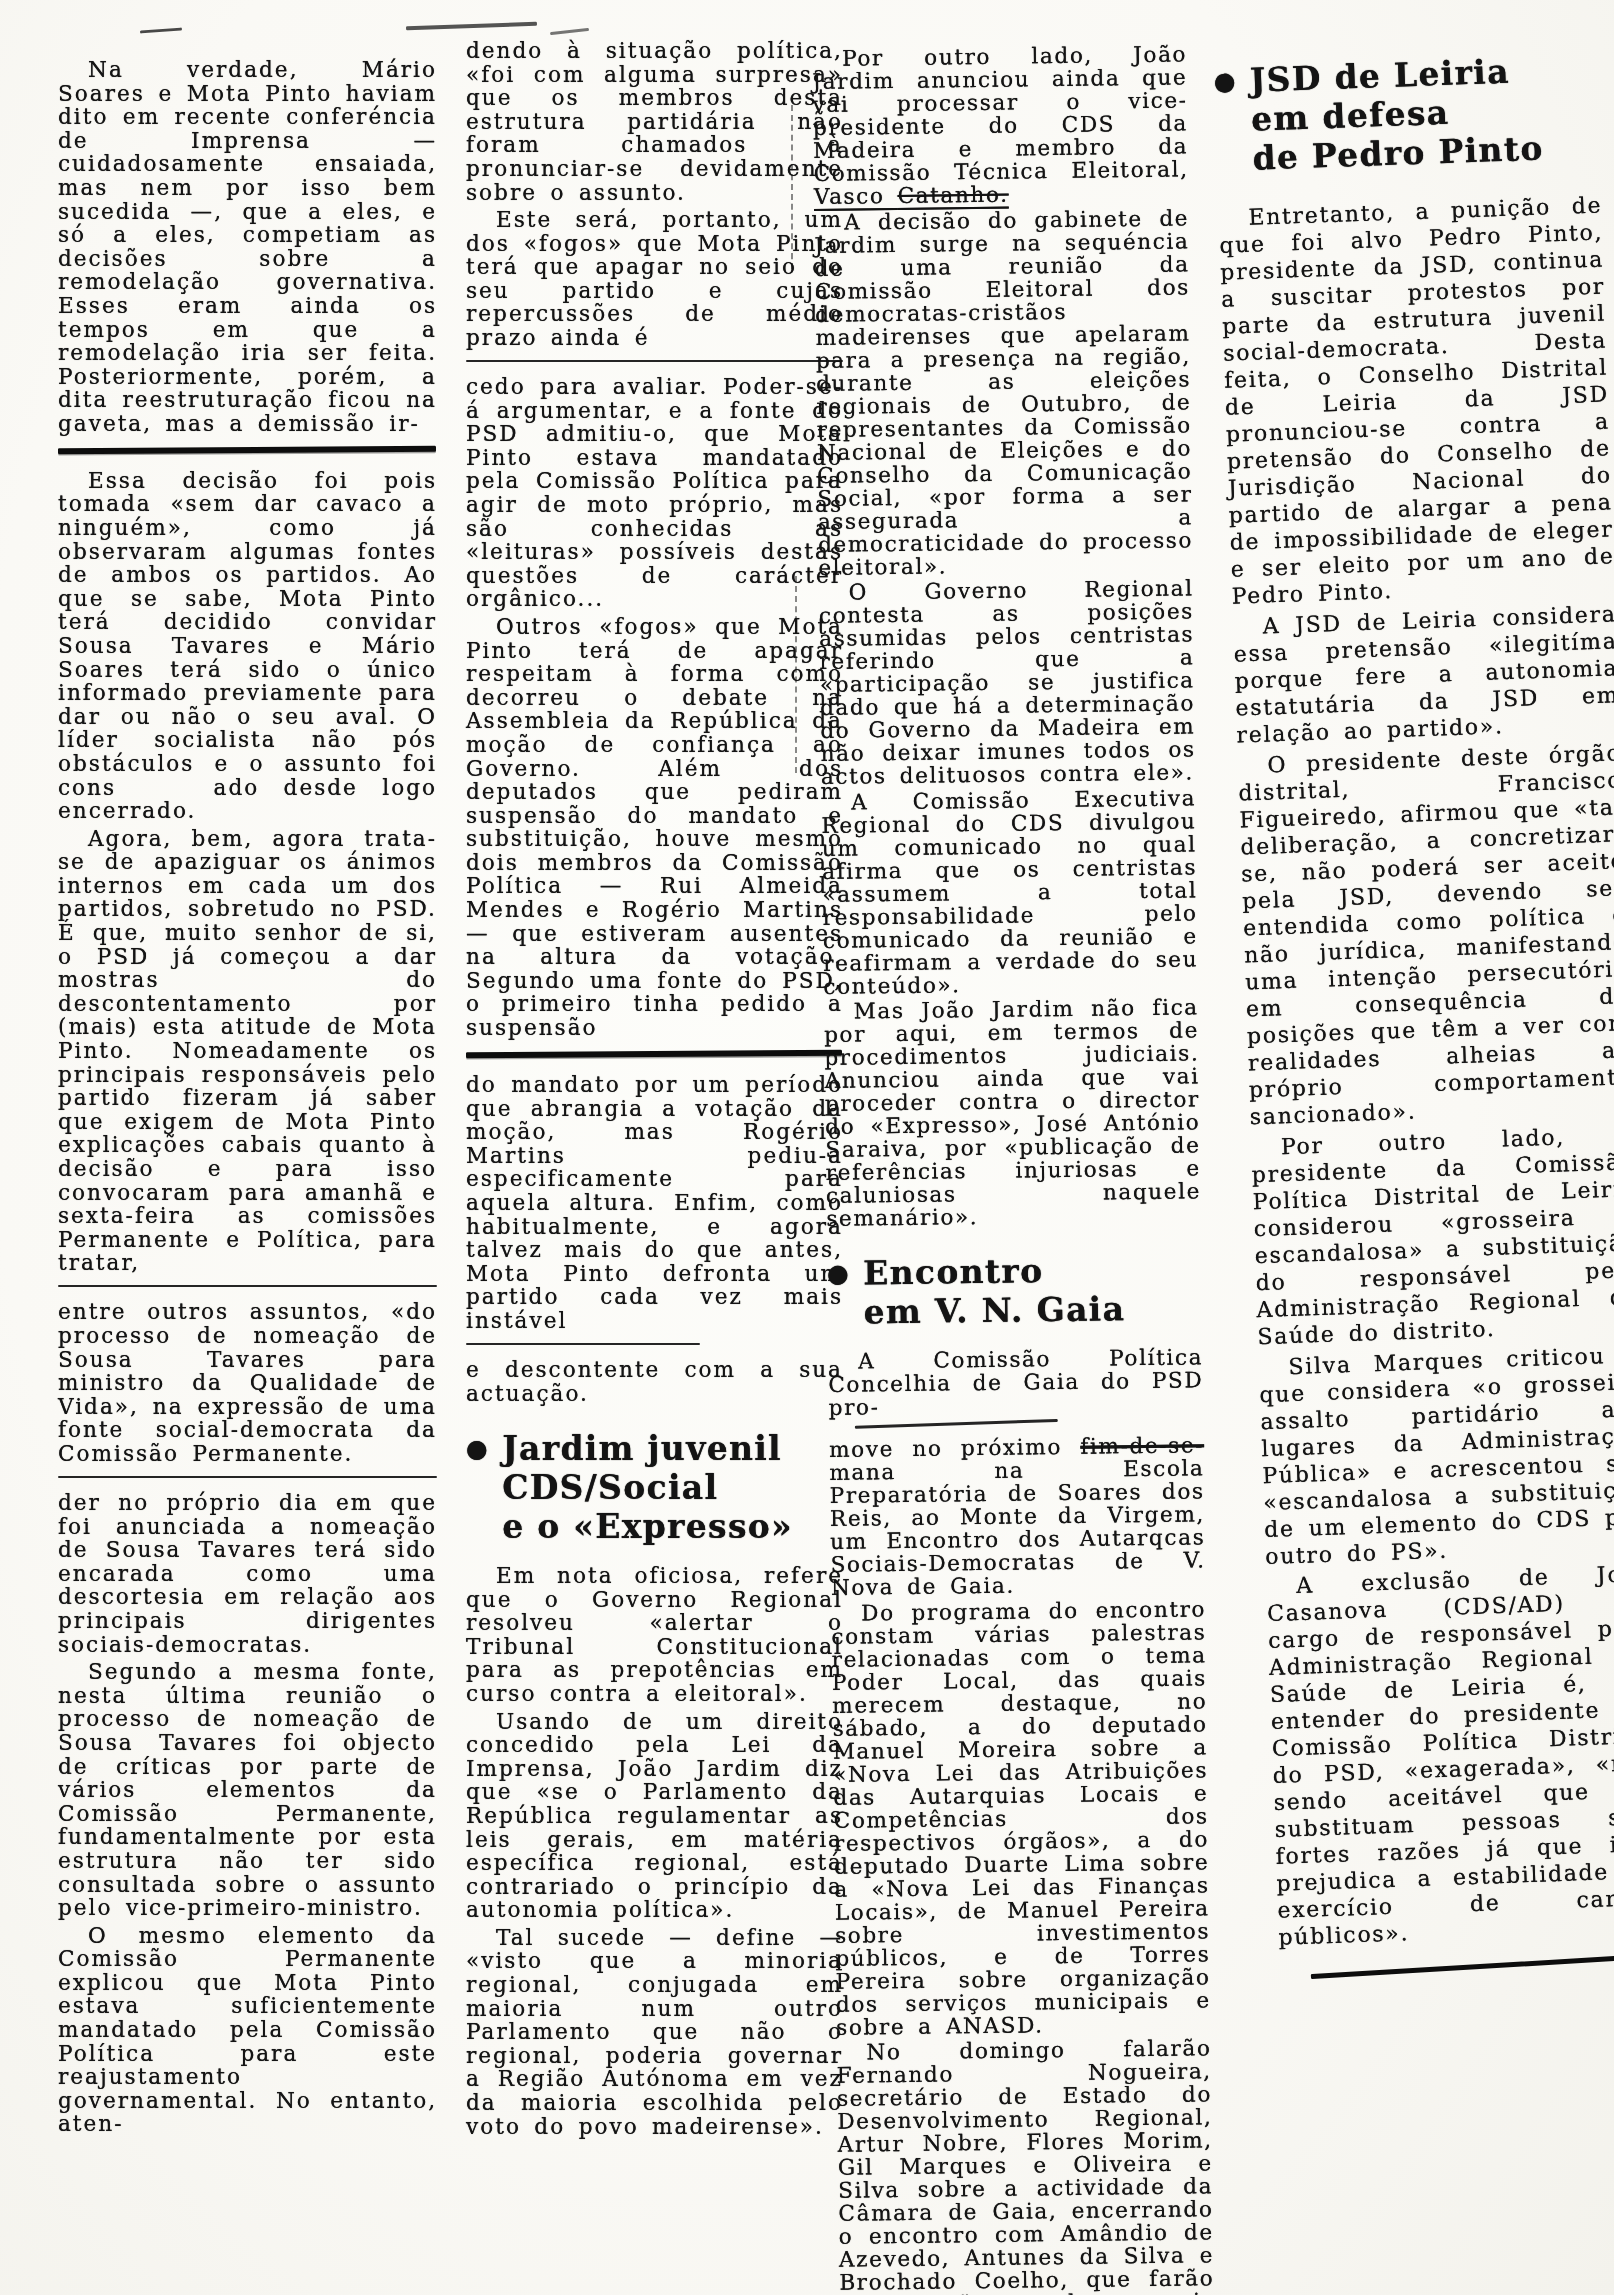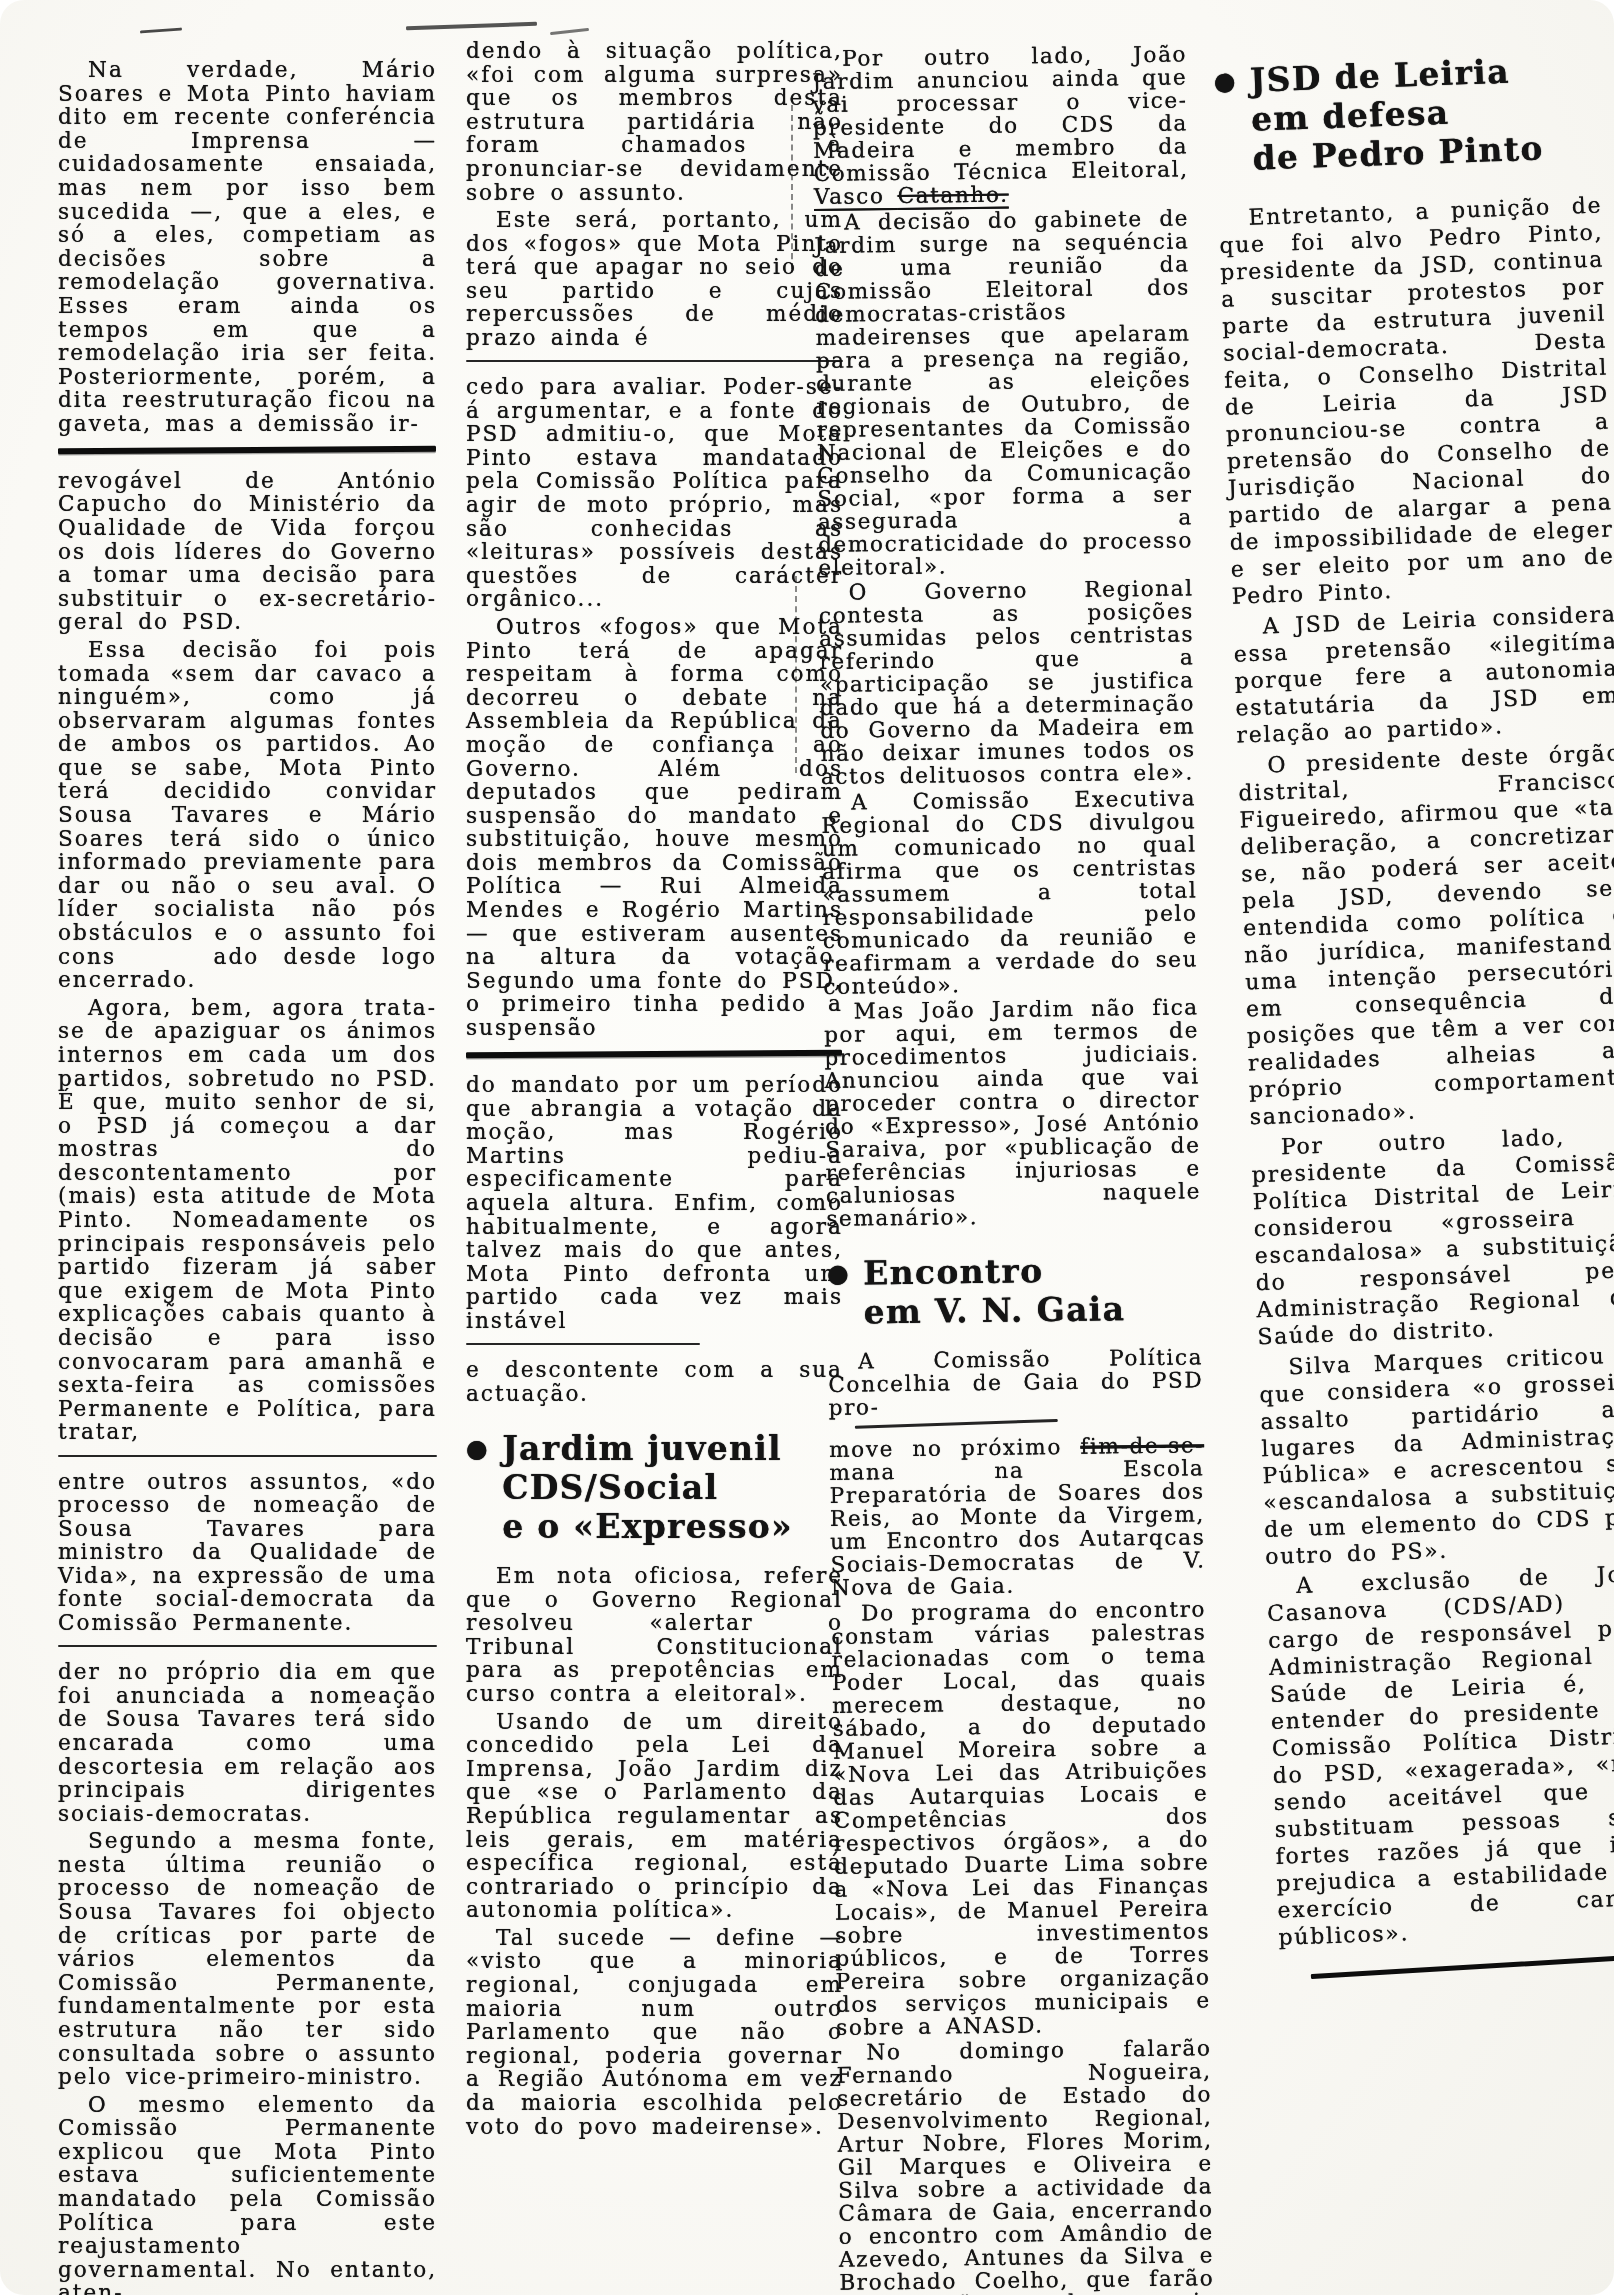--- a/index.html
+++ b/index.html
@@ -5,21 +5,20 @@
   html,body{margin:0;padding:0;}
   body{
     width:1614px;height:2295px;position:relative;overflow:hidden;
     background:#ffffff;
     font-family:"DejaVu Serif", serif;
   }
   .page{
     position:absolute;inset:0;
     background:radial-gradient(ellipse at 45% 40%, #fdfdfa 0%, #faf9f5 60%, #f3f2ec 100%);
     color:#141414;
-    border-radius:24px;
   }
   .col{position:absolute;text-align:justify;}
   .np{
     margin:0 0 3.9px 0;
     font-size:21.6px;line-height:23.6px;
     letter-spacing:2px;word-spacing:4.6px;
     text-shadow:0 0 0.7px rgba(0,0,0,.85);
   }
   .indent{text-indent:30px;}
   .col1{left:58px;top:58px;width:379px;}
@@ -61,21 +60,20 @@
 
   <div class="smudge sm1"></div>
   <div class="smudge sm2"></div>
   <div class="smudge sm3"></div>
   <div class="vmark vm1"></div>
   <div class="vmark vm2"></div>
 
   <section class="col col1">
     <p class="np indent">Na verdade, Mário Soares e Mota Pinto haviam dito em recente conferéncia de Imprensa — cuidadosamente ensaiada, mas nem por isso bem sucedida —, que a eles, e só a eles, competiam as decisões sobre a remodelação governativa. Esses eram ainda os tempos em que a remodelação iria ser feita. Posteriormente, porém, a dita reestruturação ficou na gaveta, mas a demissão ir-</p>
     <div class="rule heavy"></div>
-    <p class="np">revogável de António Capucho do Ministério da Qualidade de Vida forçou os dois líderes do Governo a tomar uma decisão para substituir o ex-secretário-geral do PSD.</p>
     <p class="np indent">Essa decisão foi pois tomada «sem dar cavaco a ninguém», como já observaram algumas fontes de ambos os partidos. Ao que se sabe, Mota Pinto terá decidido convidar Sousa Tavares e Mário Soares terá sido o único informado previamente para dar ou não o seu aval. O líder socialista não pós obstáculos e o assunto foi cons&nbsp;&nbsp;&nbsp;&nbsp;ado desde logo encerrado.</p>
     <p class="np indent">Agora, bem, agora trata-se de apaziguar os ánimos internos em cada um dos partidos, sobretudo no PSD. É que, muito senhor de si, o PSD já começou a dar mostras do descontentamento por (mais) esta atitude de Mota Pinto. Nomeadamente os principais responsáveis pelo partido fizeram já saber que exigem de Mota Pinto explicações cabais quanto à decisão e para isso convocaram para amanhã e sexta-feira as comissões Permanente e Política, para tratar,</p>
     <div class="rule thin"></div>
     <p class="np">entre outros assuntos, «do processo de nomeação de Sousa Tavares para ministro da Qualidade de Vida», na expressão de uma fonte social-democrata da Comissão Permanente.</p>
     <div class="rule thin"></div>
     <p class="np">der no próprio dia em que foi anunciada a nomeação de Sousa Tavares terá sido encarada como uma descortesia em relação aos principais dirigentes sociais-democratas.</p>
     <p class="np indent">Segundo a mesma fonte, nesta última reunião o processo de nomeação de Sousa Tavares foi objecto de críticas por parte de vários elementos da Comissão Permanente, fundamentalmente por esta estrutura não ter sido consultada sobre o assunto pelo vice-primeiro-ministro.</p>
     <p class="np indent">O mesmo elemento da Comissão Permanente explicou que Mota Pinto estava suficientemente mandatado pela Comissão Política para este reajustamento governamental. No entanto, aten-</p>
   </section>
 

